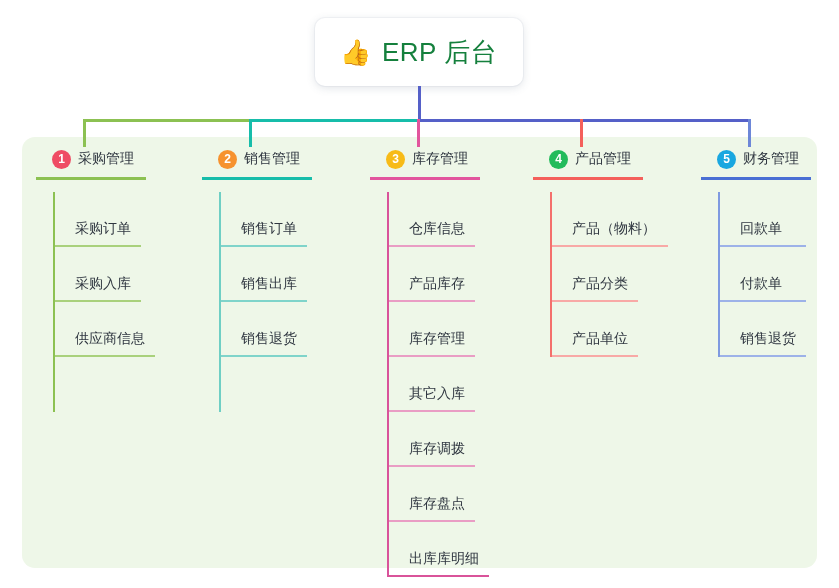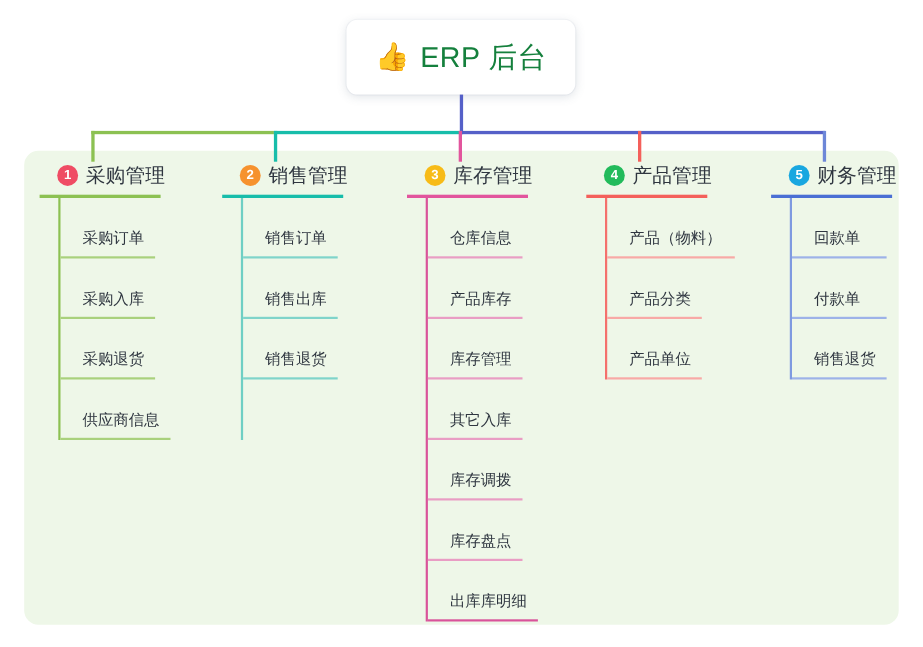--- a/index.html
+++ b/index.html
@@ -86,32 +86,32 @@
     height: 19px;
     border-radius: 50%;
     color: #ffffff;
     font-size: 12px;
     line-height: 19px;
     text-align: center;
     font-weight: bold;
     flex: 0 0 auto;
   }
   .branch-title {
-    font-size: 18px;
+    font-size: 14px;
     color: #2f3640;
   }
   .head-rule {
     height: 3px;
     margin-top: 5px;
   }
 
   
   .items {
     position: relative;
-    margin-top: 0;
+    margin-top: 12px;
     padding-left: 17px;
   }
   .spine {
     position: absolute;
     left: 17px;
     top: 0;
     width: 2px;
   }
   .item {
     position: relative;
@@ -167,24 +167,20 @@
       <div class="spine" style="background:#8cc152; height:220px;"></div>
       <div class="item">
         <span class="item-label">采购订单</span>
         <span class="item-rule" style="background:#a9d17c; width:86px;"></span>
       </div>
       <div class="item">
         <span class="item-label">采购入库</span>
         <span class="item-rule" style="background:#a9d17c; width:86px;"></span>
       </div>
       <div class="item">
-        <span class="item-label">采购退货</span>
-        <span class="item-rule" style="background:#a9d17c; width:86px;"></span>
-      </div>
-      <div class="item">
         <span class="item-label">供应商信息</span>
         <span class="item-rule" style="background:#a9d17c; width:100px;"></span>
       </div>
     </div>
   </div>
 
   <div class="branch" style="left:202px; width:148px;">
     <div class="branch-head">
       <span class="badge" style="background:#f6922e;">2</span>
       <span class="branch-title">销售管理</span>

